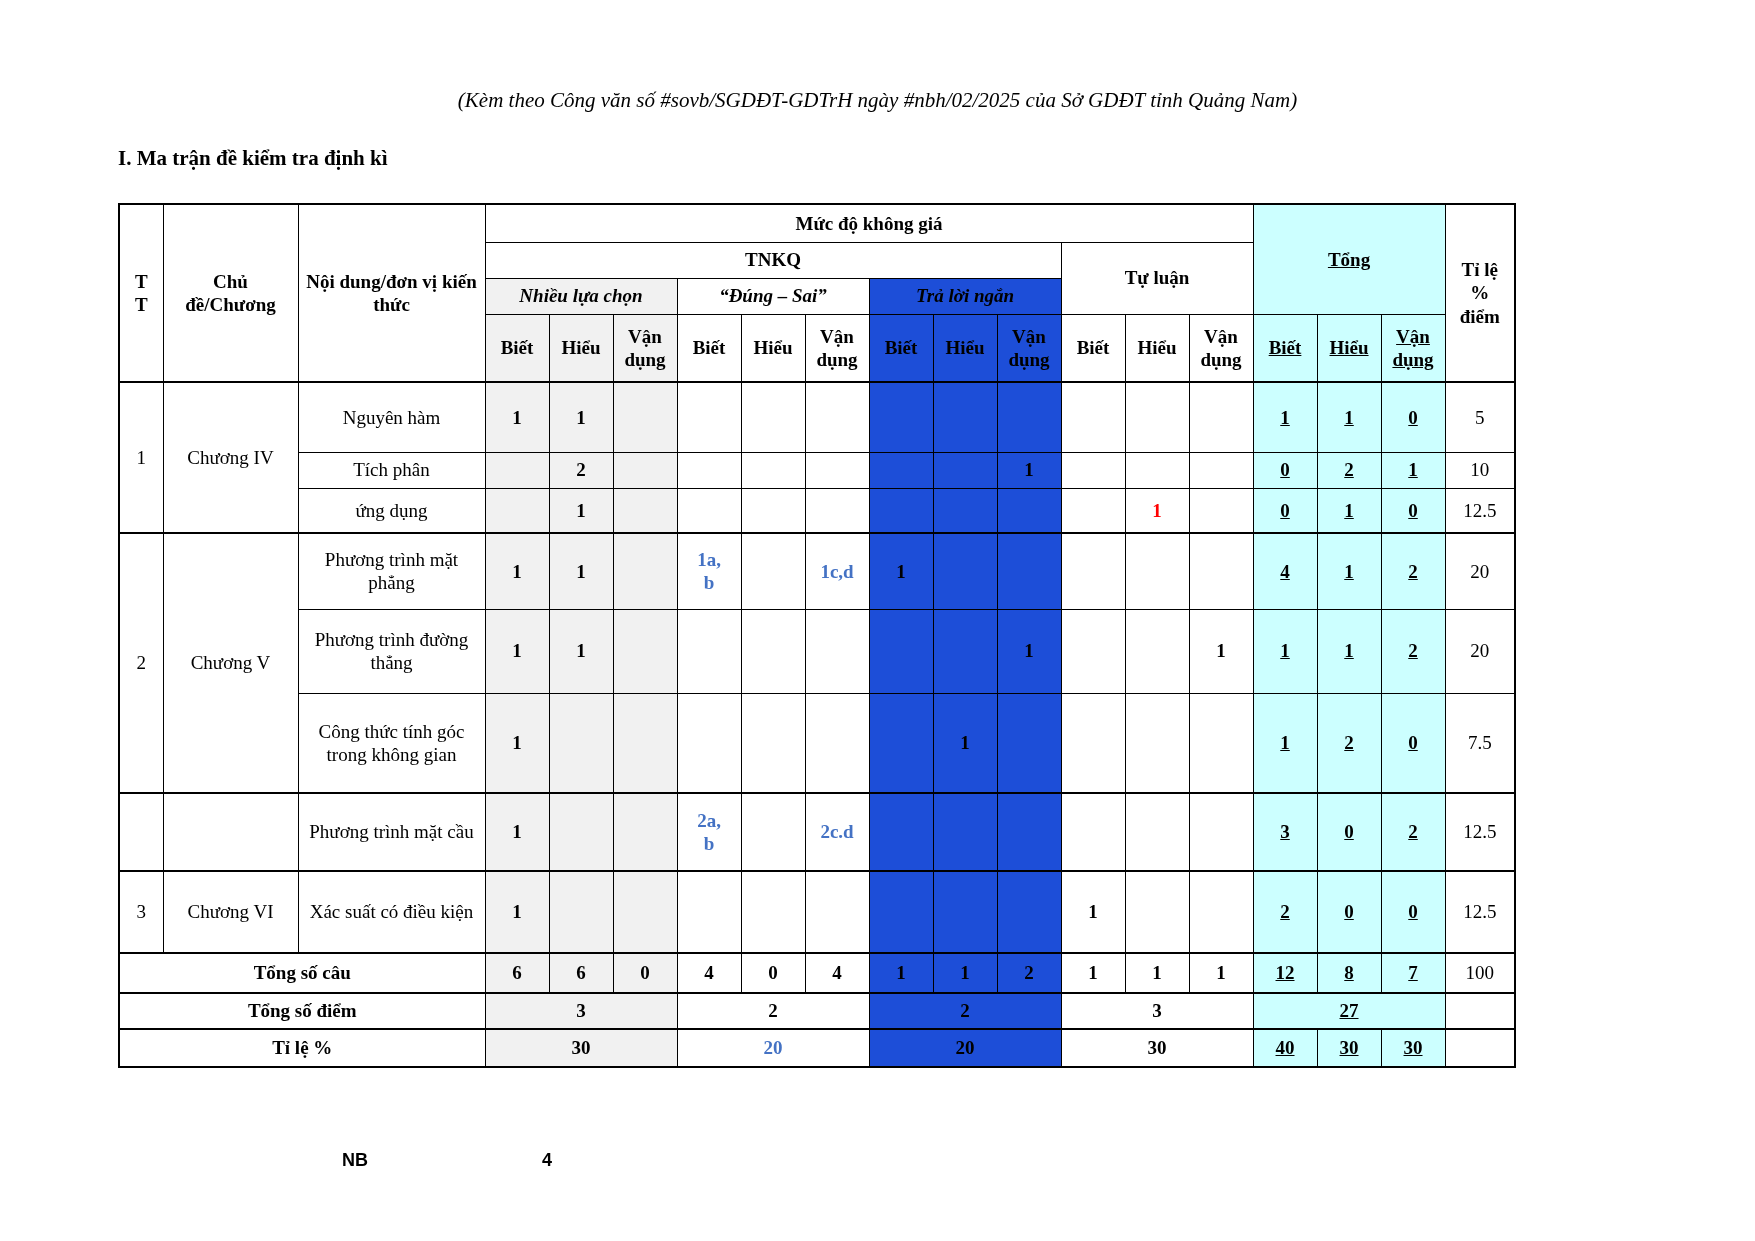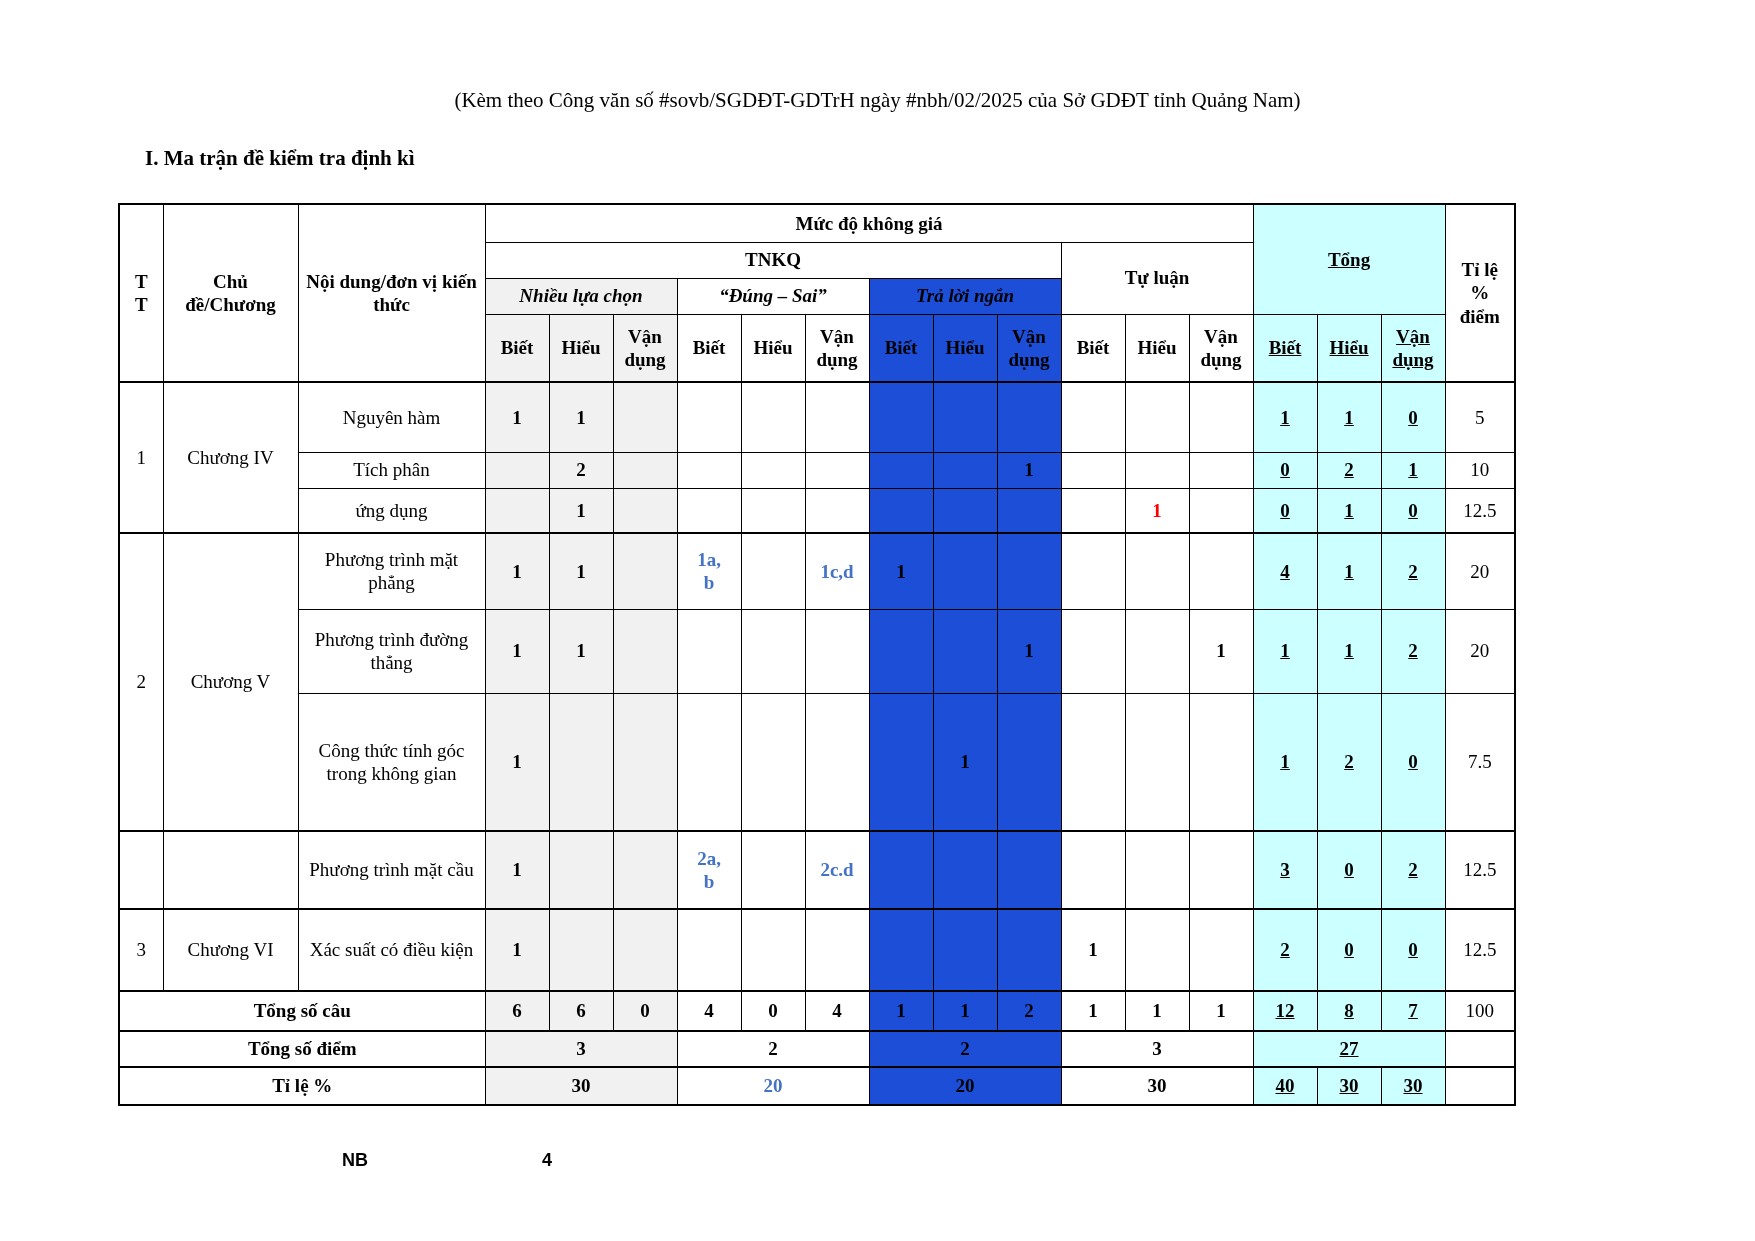--- a/index.html
+++ b/index.html
@@ -11,25 +11,25 @@
     background: #ffffff;
     color: #000;
     font-family: "Liberation Serif", serif;
   }
   .doc-title {
     position: absolute; top: 50px; left: 0; width: 100%;
     text-align: center; font-size: 25px; letter-spacing: 0.5px;
   }
   .doc-subtitle {
     position: absolute; top: 88px; left: 0; width: 100%;
-    text-align: center; font-size: 21px; 
+    text-align: center; font-size: 21px; font-style: italic;
   }
   .section-heading {
     position: absolute; top: 146px; left: 118px;
-    font-size: 21px; font-weight: bold; margin-left: 27px;
+    font-size: 21px; font-weight: bold;
   }
   table.matrix {
     position: absolute; left: 118px; top: 203px; width: 1396px;
     border-collapse: collapse; table-layout: fixed;
     border: 2.6px solid #000;
   }
   .matrix th, .matrix td {
     border: 1.4px solid #000;
     text-align: center; vertical-align: middle;
     font-size: 19px; line-height: 1.22; padding: 1px 2px;
@@ -226,21 +226,21 @@
       <td class="bg-blue num">1</td>
       <td class="gs num"></td>
       <td class="num"></td>
       <td class="num">1</td>
       <td class="gs bg-cyan num">1</td>
       <td class="bg-cyan num">1</td>
       <td class="bg-cyan num">2</td>
       <td class="gs plain">20</td>
     </tr>
 
-    <tr style="height:138px">
+    <tr style="height:100px">
       <td>Công thức tính góc trong không gian</td>
       <td class="gs bg-gray num">1</td>
       <td class="bg-gray num"></td>
       <td class="bg-gray num"></td>
       <td class="gs num"></td>
       <td class="num"></td>
       <td class="num"></td>
       <td class="gs bg-blue num"></td>
       <td class="bg-blue num">1</td>
       <td class="bg-blue num"></td>

